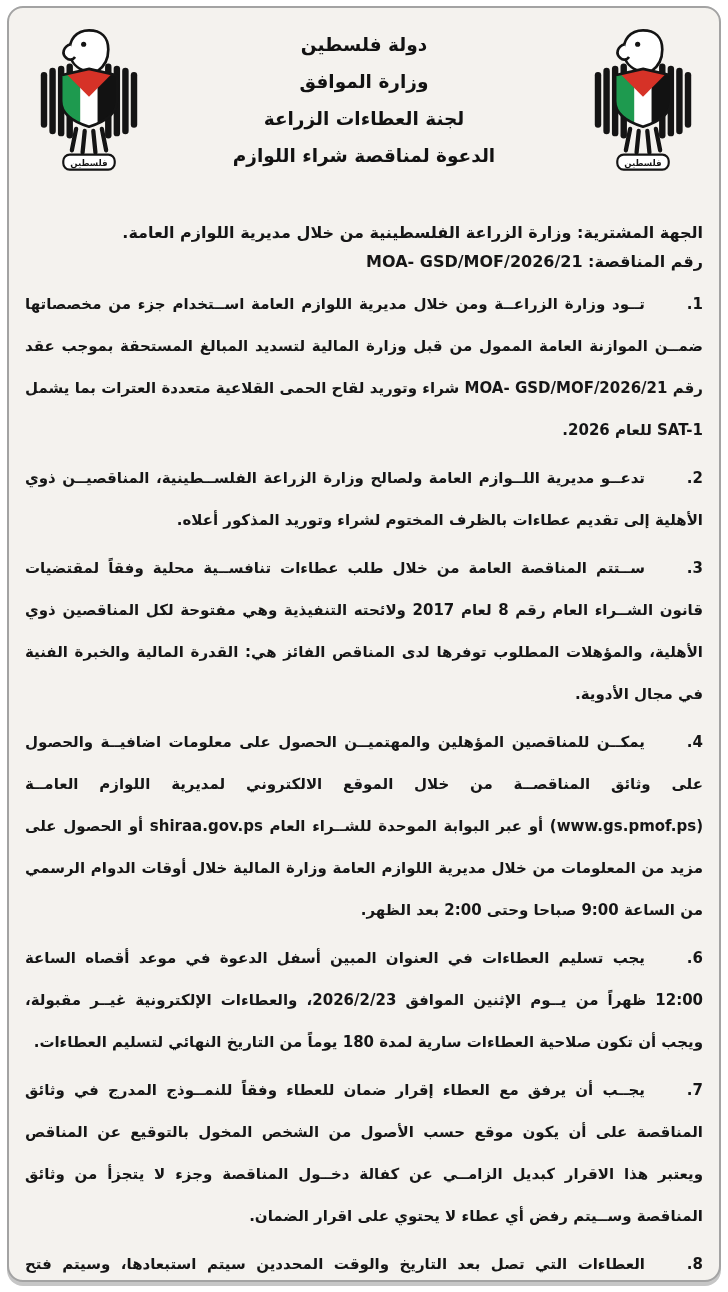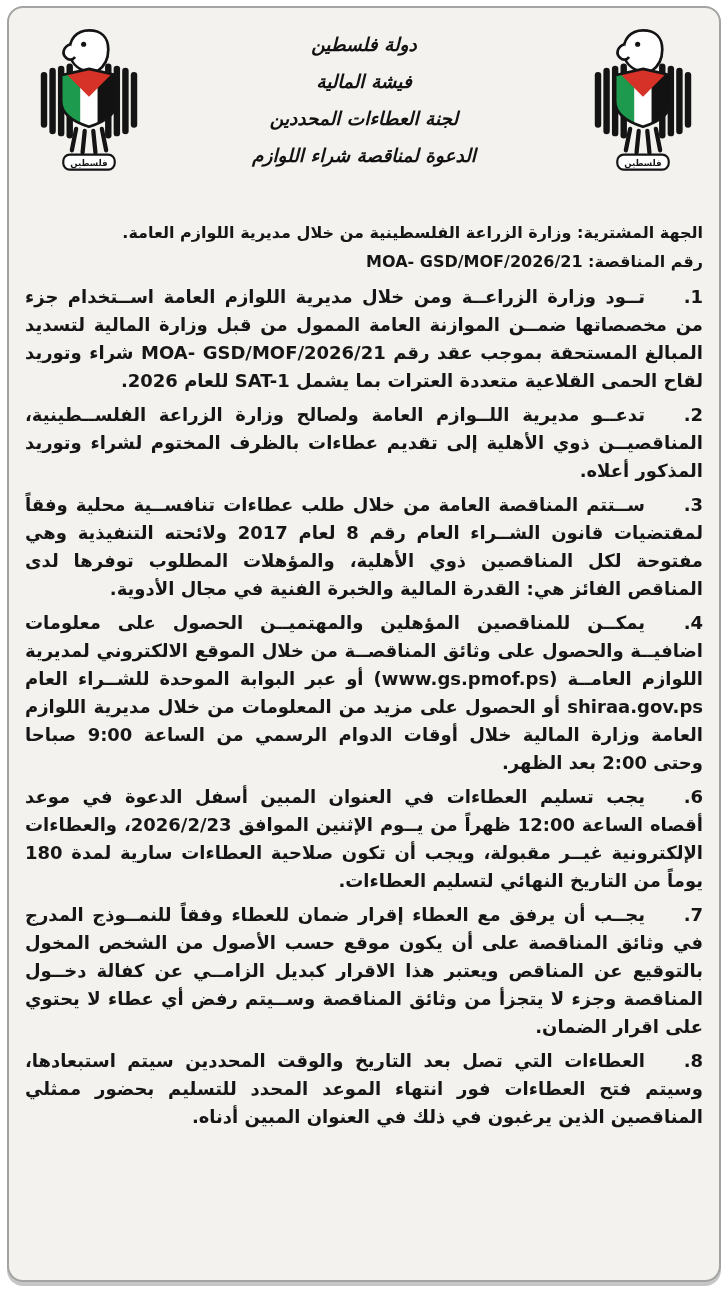--- a/index.html
+++ b/index.html
@@ -15,43 +15,43 @@
     position: absolute;
     left: 7px; top: 6px; right: 7px; bottom: 10px;
     background: #f4f2ee;
     border: 2px solid #a3a3a3;
     border-radius: 16px;
     box-shadow: 0 4px 0 #c6c6c6;
     padding: 10px 16px 8px 16px;
     overflow: hidden;
   }
   header.doc-header { position: relative; min-height: 196px; }
-  .titles { text-align: center; padding-top: 8px; font-style: italic; }
+  .titles { text-align: center; padding-top: 8px; }
   .title-line {
     font-size: 18.5px;
     line-height: 37px;
     color: #121212;
   }
   .emblem {
     position: absolute; top: 8px;
     width: 108px; height: 150px;
   }
   .emblem.left  { left: 10px; }
   .emblem.right { right: 6px; }
 
   main.doc-body { margin-top: 4px; }
   .meta-line {
     font-size: 16px;
     line-height: 29px;
     text-align: right;
   }
   .tender-list { margin-top: 7px; }
   .tender-item {
-    font-size: 18px;
-    line-height: 28px;
+    font-size: 15px;
+    line-height: 42px;
     text-align: justify;
     margin-bottom: 6px;
   }
   .item-num {
     display: inline-block;
     min-width: 58px;
     text-align: start;
   }
 </style>
 </head>
@@ -145,22 +145,22 @@
         <path d="M50 40 L76 46 L76 70 Q76 86 50 94 Q24 86 24 70 L24 46 Z" fill="none" stroke="#141414" stroke-width="2.5"></path>
       </g>
       <g>
         <rect x="26" y="120" width="48" height="14" rx="6" fill="#ffffff" stroke="#141414" stroke-width="2"></rect>
         <text x="50" y="130.5" text-anchor="middle" font-size="8" fill="#141414">فلسطين</text>
       </g>
     </svg>
 
     <div class="titles">
       <div class="title-line">دولة فلسطين</div>
-      <div class="title-line">فيشة المالية</div>
-      <div class="title-line">لجنة العطاءات المحددين</div>
+      <div class="title-line">وزارة الموافق</div>
+      <div class="title-line">لجنة العطاءات الزراعة</div>
       <div class="title-line">الدعوة لمناقصة شراء اللوازم</div>
     </div>
   </header>
 
   <main class="doc-body">
 
     <p class="meta-line">الجهة المشترية: وزارة الزراعة الفلسطينية من خلال مديرية اللوازم العامة.</p>
     <p class="meta-line">رقم المناقصة: MOA- GSD/MOF/2026/21</p>
 
     <div class="tender-list">

